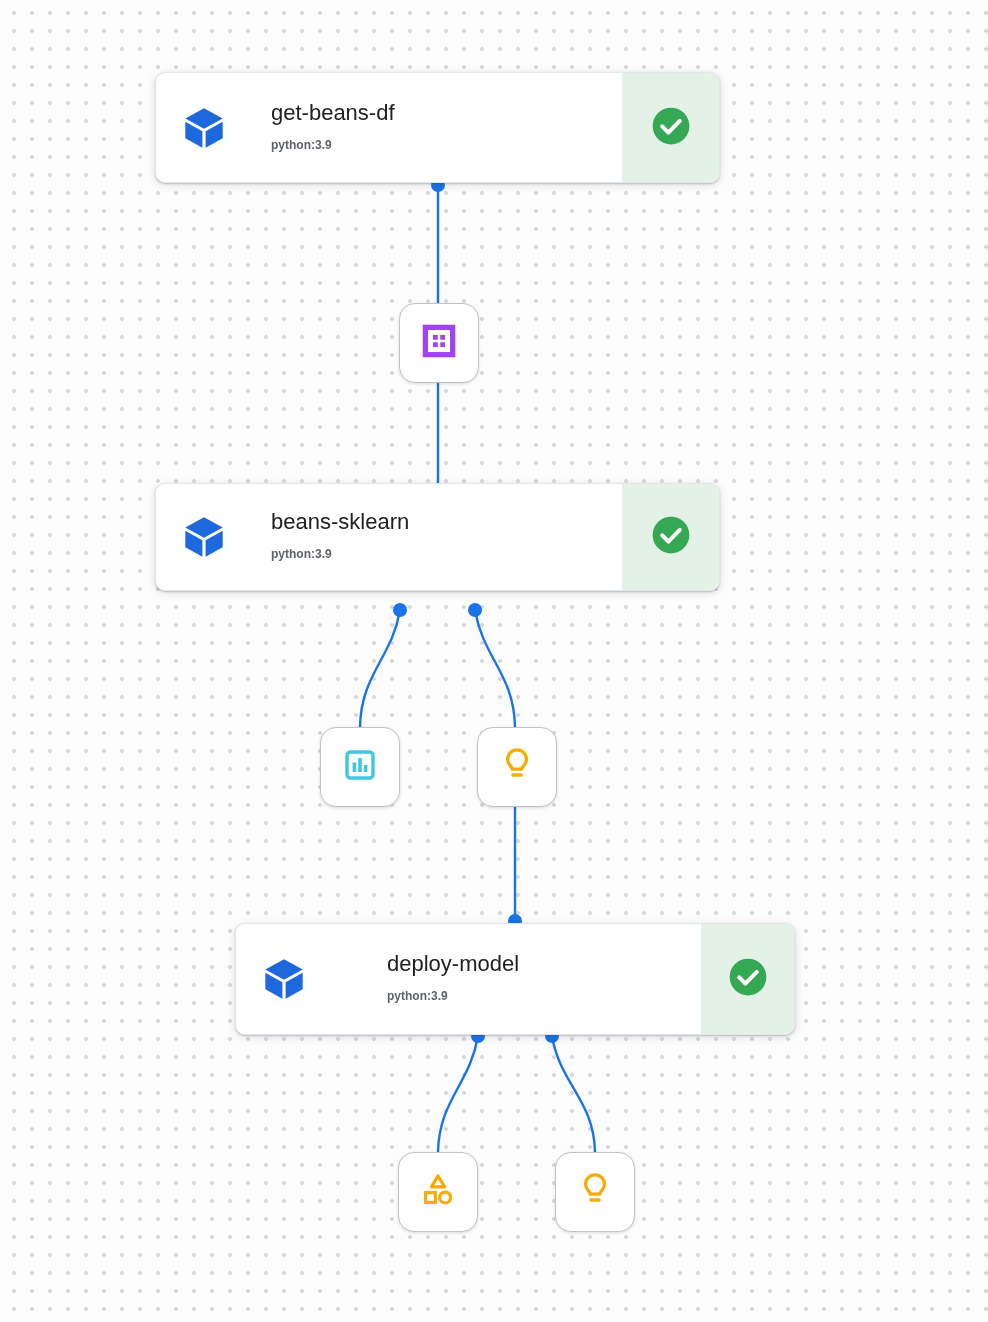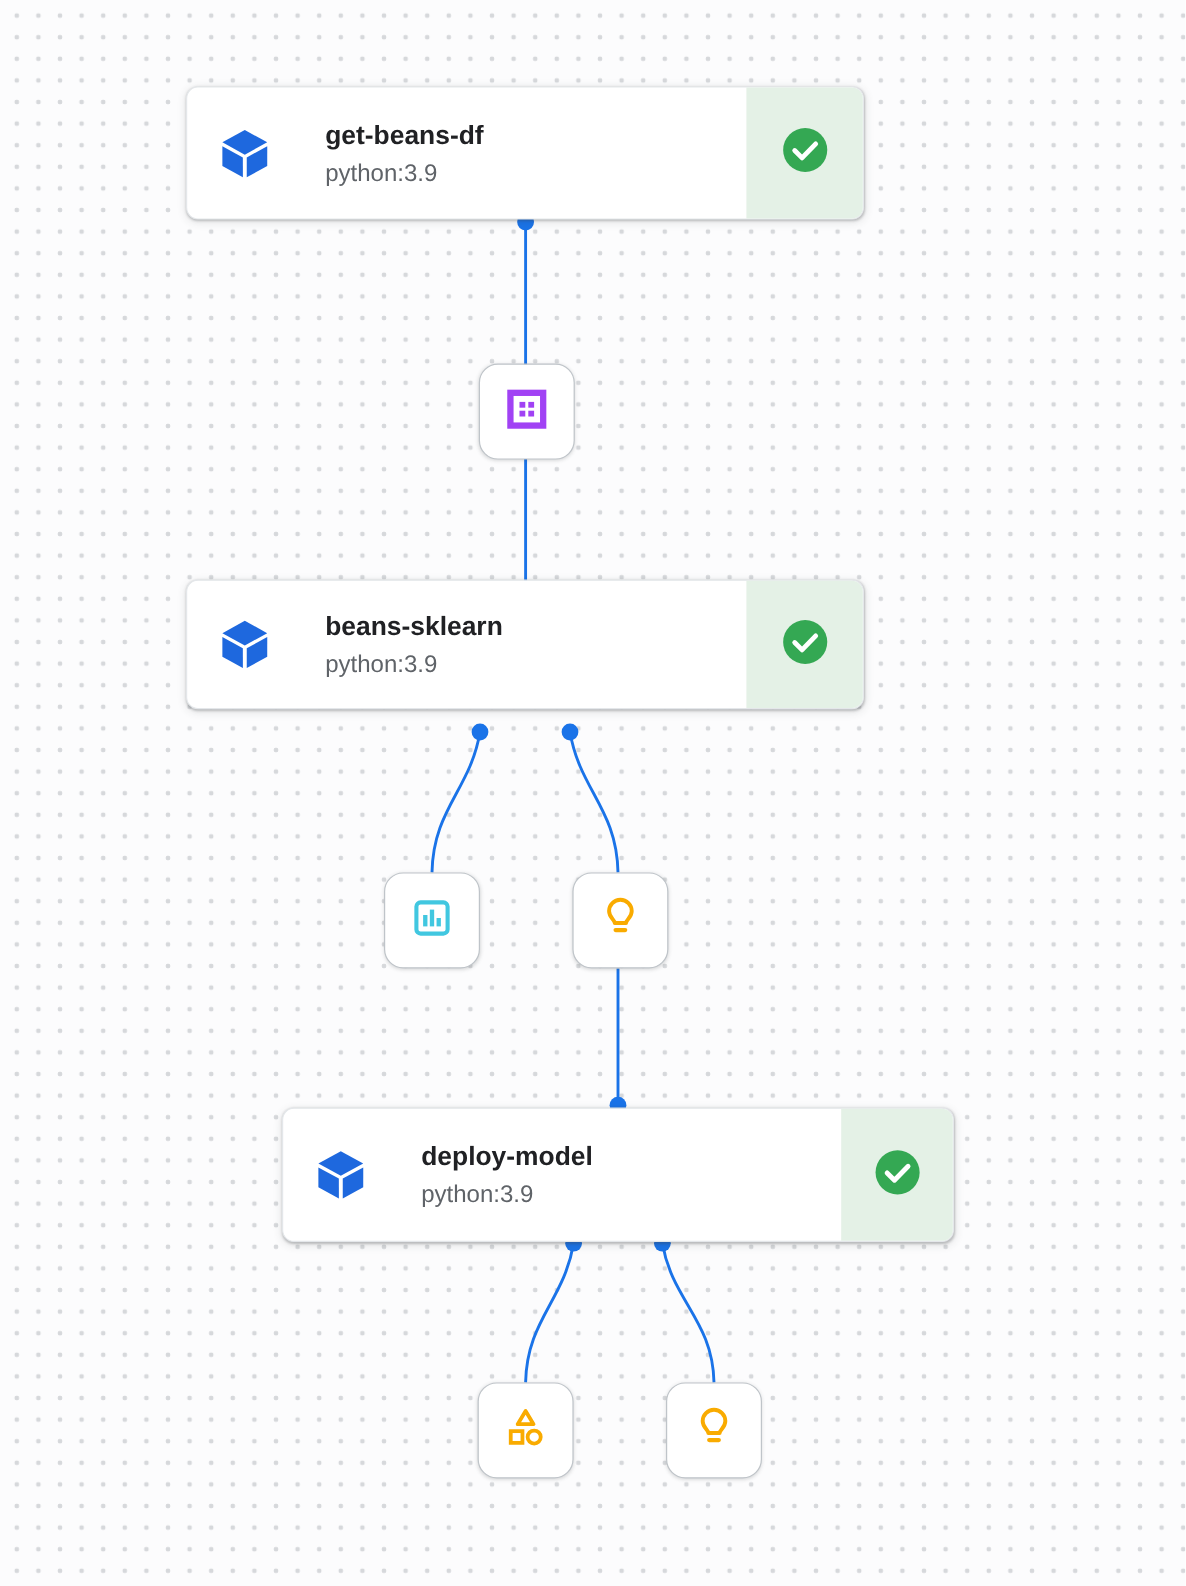--- a/index.html
+++ b/index.html
@@ -12,22 +12,22 @@
   .edges{position:absolute;left:0;top:0;width:988px;height:1322px;pointer-events:none;}
   .edge{fill:none;stroke:#1A73E8;stroke-width:2.4px;}
   .port{fill:#1A73E8;}
   .exec-card{
     position:absolute;display:flex;align-items:center;background:#fff;
     border:1px solid #E4E7EA;border-radius:10px;box-sizing:border-box;
     box-shadow:0 1px 2px rgba(60,64,67,.28),0 2px 8px rgba(60,64,67,.14);
   }
   .exec-icon{margin-left:25px;width:46px;height:46px;flex:none;}
   .exec-texts{margin-left:44px;min-width:0;}
-  .exec-title{font-size:22px;font-weight:700;color:#202124;line-height:26px;}
-  .exec-subtitle{font-size:20px;color:#5F6368;line-height:22px;margin-top:8px;}
+  .exec-title{font-size:22px;font-weight:400;color:#202124;line-height:26px;}
+  .exec-subtitle{font-size:12px;color:#5F6368;line-height:22px;margin-top:8px;font-weight:bold;}
   .status-strip{
     position:absolute;right:0;top:0;bottom:0;background:#E4F1E6;
     border-radius:0 9px 9px 0;display:flex;align-items:center;justify-content:center;
   }
   .art-card{
     position:absolute;width:80px;height:80px;background:#fff;box-sizing:border-box;
     border:1px solid #BFC4C9;border-radius:16px;
     box-shadow:0 1px 3px rgba(60,64,67,.18);
     display:flex;align-items:center;justify-content:center;
   }
@@ -122,21 +122,21 @@
 
   <div class="art-card" style="left:477px;top:727px;">
     <span>
       <svg width="42" height="42" viewBox="0 0 40 40">
         <path d="M20 5.5c-4.97 0-9 4.03-9 9 0 2.9 1.45 4.77 2.75 6.3.95 1.12 1.75 2.06 1.75 3.2h9c0-1.14.8-2.08 1.75-3.2 1.3-1.53 2.75-3.4 2.75-6.3 0-4.97-4.03-9-9-9z" fill="none" stroke="#F9AB00" stroke-width="3.1" stroke-linejoin="round"></path>
         <path d="M16.2 29.6 H23.8" fill="none" stroke="#F9AB00" stroke-width="3.4" stroke-linecap="round"></path>
       </svg>
     </span>
   </div>
 
-  <div class="exec-card" style="left:235px;top:923px;width:560px;height:112px;">
+  <div class="exec-card" style="left:235px;top:923px;width:560px;height:112px;gap:36px;">
     <span class="exec-icon">
       <svg width="46" height="46" viewBox="0 0 48 48">
         <polygon fill="#1E68DE" points="24,3.5 43.5,14.2 24,24.9 4.5,14.2"></polygon>
         <polygon fill="#1E68DE" points="4.5,17.6 22.3,27.3 22.3,44.5 4.5,34.8"></polygon>
         <polygon fill="#1E68DE" points="43.5,17.6 25.7,27.3 25.7,44.5 43.5,34.8"></polygon>
       </svg>
     </span>
     <span class="exec-texts">
       <span class="exec-title" style="display:block">deploy-model</span>
       <span class="exec-subtitle" style="display:block">python:3.9</span>

